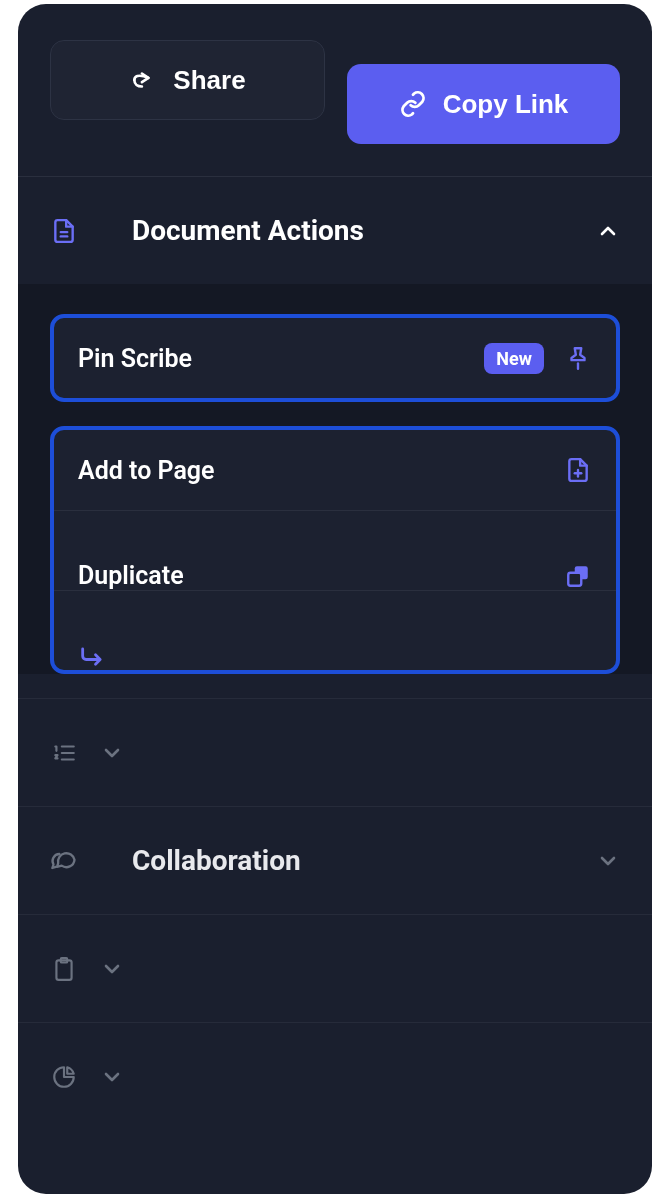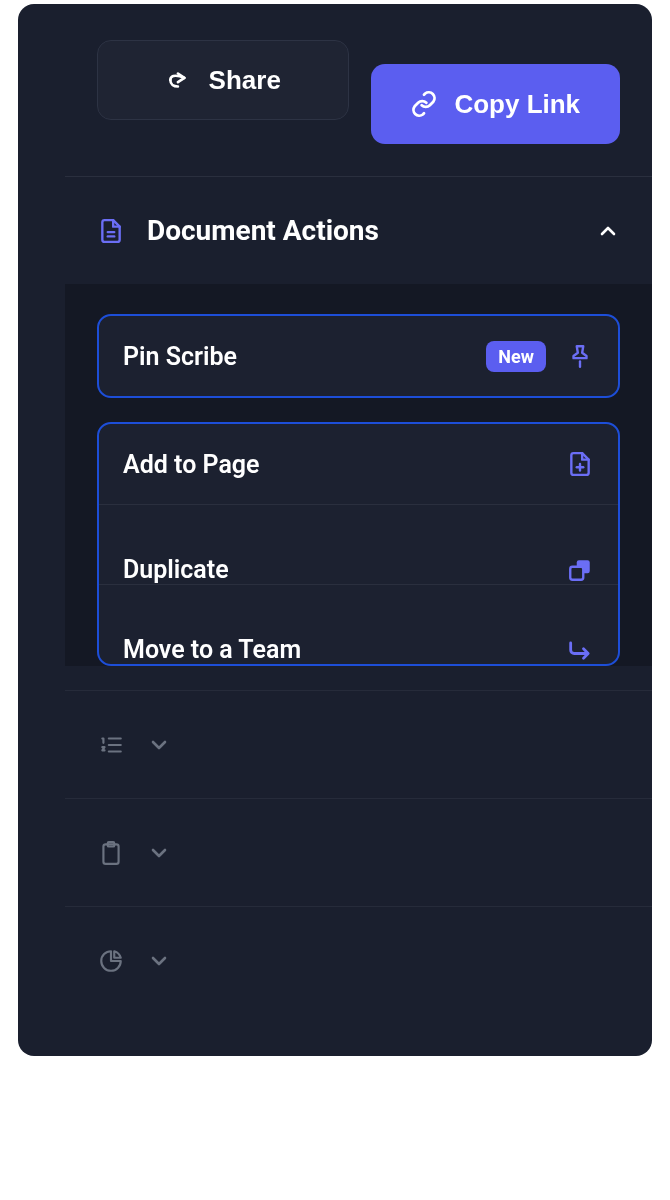--- a/index.html
+++ b/index.html
@@ -5,25 +5,24 @@
   * { box-sizing: border-box; margin: 0; padding: 0; }
   body {
     background: #ffffff;
     font-family: -apple-system, BlinkMacSystemFont, "Segoe UI", Roboto, Helvetica, Arial, sans-serif;
     width: 670px;
     height: 1200px;
     overflow: hidden;
   }
   .panel {
     background: #1a1f2e;
-    border-radius: 16px;
+    border-radius: 28px;
     margin: 4px 18px 0 18px;
     overflow: hidden;
-    height: 1052px;
-    padding-left: 47px;
+    height: 1190px;
   }
   .top-buttons {
     display: flex;
     gap: 22px;
     padding: 36px 32px 32px 32px;
   }
   .btn {
     flex: 1;
     display: flex;
     align-items: center;
@@ -64,38 +63,39 @@
     display: flex;
     align-items: center;
     justify-content: center;
     flex-shrink: 0;
   }
   .section-title {
     font-size: 28px;
     font-weight: 700;
     color: #ffffff;
     flex: 1;
+    margin-left: 32px;
   }
   .section-title.muted {
     color: #e8e9ed;
   }
   .chevron {
     width: 24px;
     height: 24px;
     display: flex;
     align-items: center;
     justify-content: center;
   }
   .doc-actions-body {
     background: #141824;
     padding: 30px 32px 0 32px;
   }
   .action-card {
     background: #1c2130;
-    border: 2px solid #1d4ed8;
+    border: 4px solid #1d4ed8;
     border-radius: 14px;
     margin-bottom: 24px;
   }
   .action-row {
     display: flex;
     align-items: center;
     padding: 0 24px;
     height: 80px;
     cursor: pointer;
   }
@@ -203,21 +203,20 @@
       <div class="action-row">
         <span class="action-label">Duplicate</span>
         <span class="row-icon accent-icon">
           <svg width="26" height="26" viewBox="0 0 24 24" fill="none">
               <rect x="9" y="3" width="12" height="12" rx="2" fill="currentColor"></rect>
               <rect x="3" y="9" width="12" height="12" rx="2" stroke="currentColor" stroke-width="2.2" fill="#1c2130"></rect>
             </svg>
         </span>
       </div>
       <div class="action-row">
-        <span class="action-label">Move to a Team</span>
         <span class="row-icon accent-icon">
           <svg width="28" height="28" viewBox="0 0 24 24" fill="none" stroke="currentColor" stroke-width="2.4" stroke-linecap="round" stroke-linejoin="round">
               <path d="M4 6v6a3 3 0 0 0 3 3h11"></path>
               <polyline points="15 11 19 15 15 19"></polyline>
             </svg>
         </span>
       </div>
     </div>
 
   </div>
@@ -233,20 +232,34 @@
         </svg>
     </span>
     <span class="chevron muted-icon">
       <svg width="24" height="24" viewBox="0 0 24 24" fill="none" stroke="currentColor" stroke-width="2.6" stroke-linecap="round" stroke-linejoin="round">
           <polyline points="6 9 12 15 18 9"></polyline>
         </svg>
     </span>
   </div>
 
 
+  <div class="section-header collapsed">
+    <span class="section-icon muted-icon">
+      <svg width="28" height="28" viewBox="0 0 24 24" fill="none" stroke="currentColor" stroke-width="2" stroke-linecap="round" stroke-linejoin="round">
+          <path d="M21 11a7 7 0 0 1-11 5l-4 1 1-3a7 7 0 1 1 14-3z"></path>
+          <path d="M8 6a6 6 0 0 0-5 9l-1 3 3-1"></path>
+        </svg>
+    </span>
+    <span class="section-title muted">Collaboration</span>
+    <span class="chevron muted-icon">
+      <svg width="24" height="24" viewBox="0 0 24 24" fill="none" stroke="currentColor" stroke-width="2.6" stroke-linecap="round" stroke-linejoin="round">
+          <polyline points="6 9 12 15 18 9"></polyline>
+        </svg>
+    </span>
+  </div>
 
   <div class="section-header collapsed">
     <span class="section-icon muted-icon">
       <svg width="26" height="26" viewBox="0 0 24 24" fill="none" stroke="currentColor" stroke-width="2" stroke-linecap="round" stroke-linejoin="round">
           <rect x="5" y="4" width="14" height="18" rx="2"></rect>
           <rect x="9" y="2" width="6" height="4" rx="1"></rect>
         </svg>
     </span>
     <span class="chevron muted-icon">
       <svg width="24" height="24" viewBox="0 0 24 24" fill="none" stroke="currentColor" stroke-width="2.6" stroke-linecap="round" stroke-linejoin="round">

